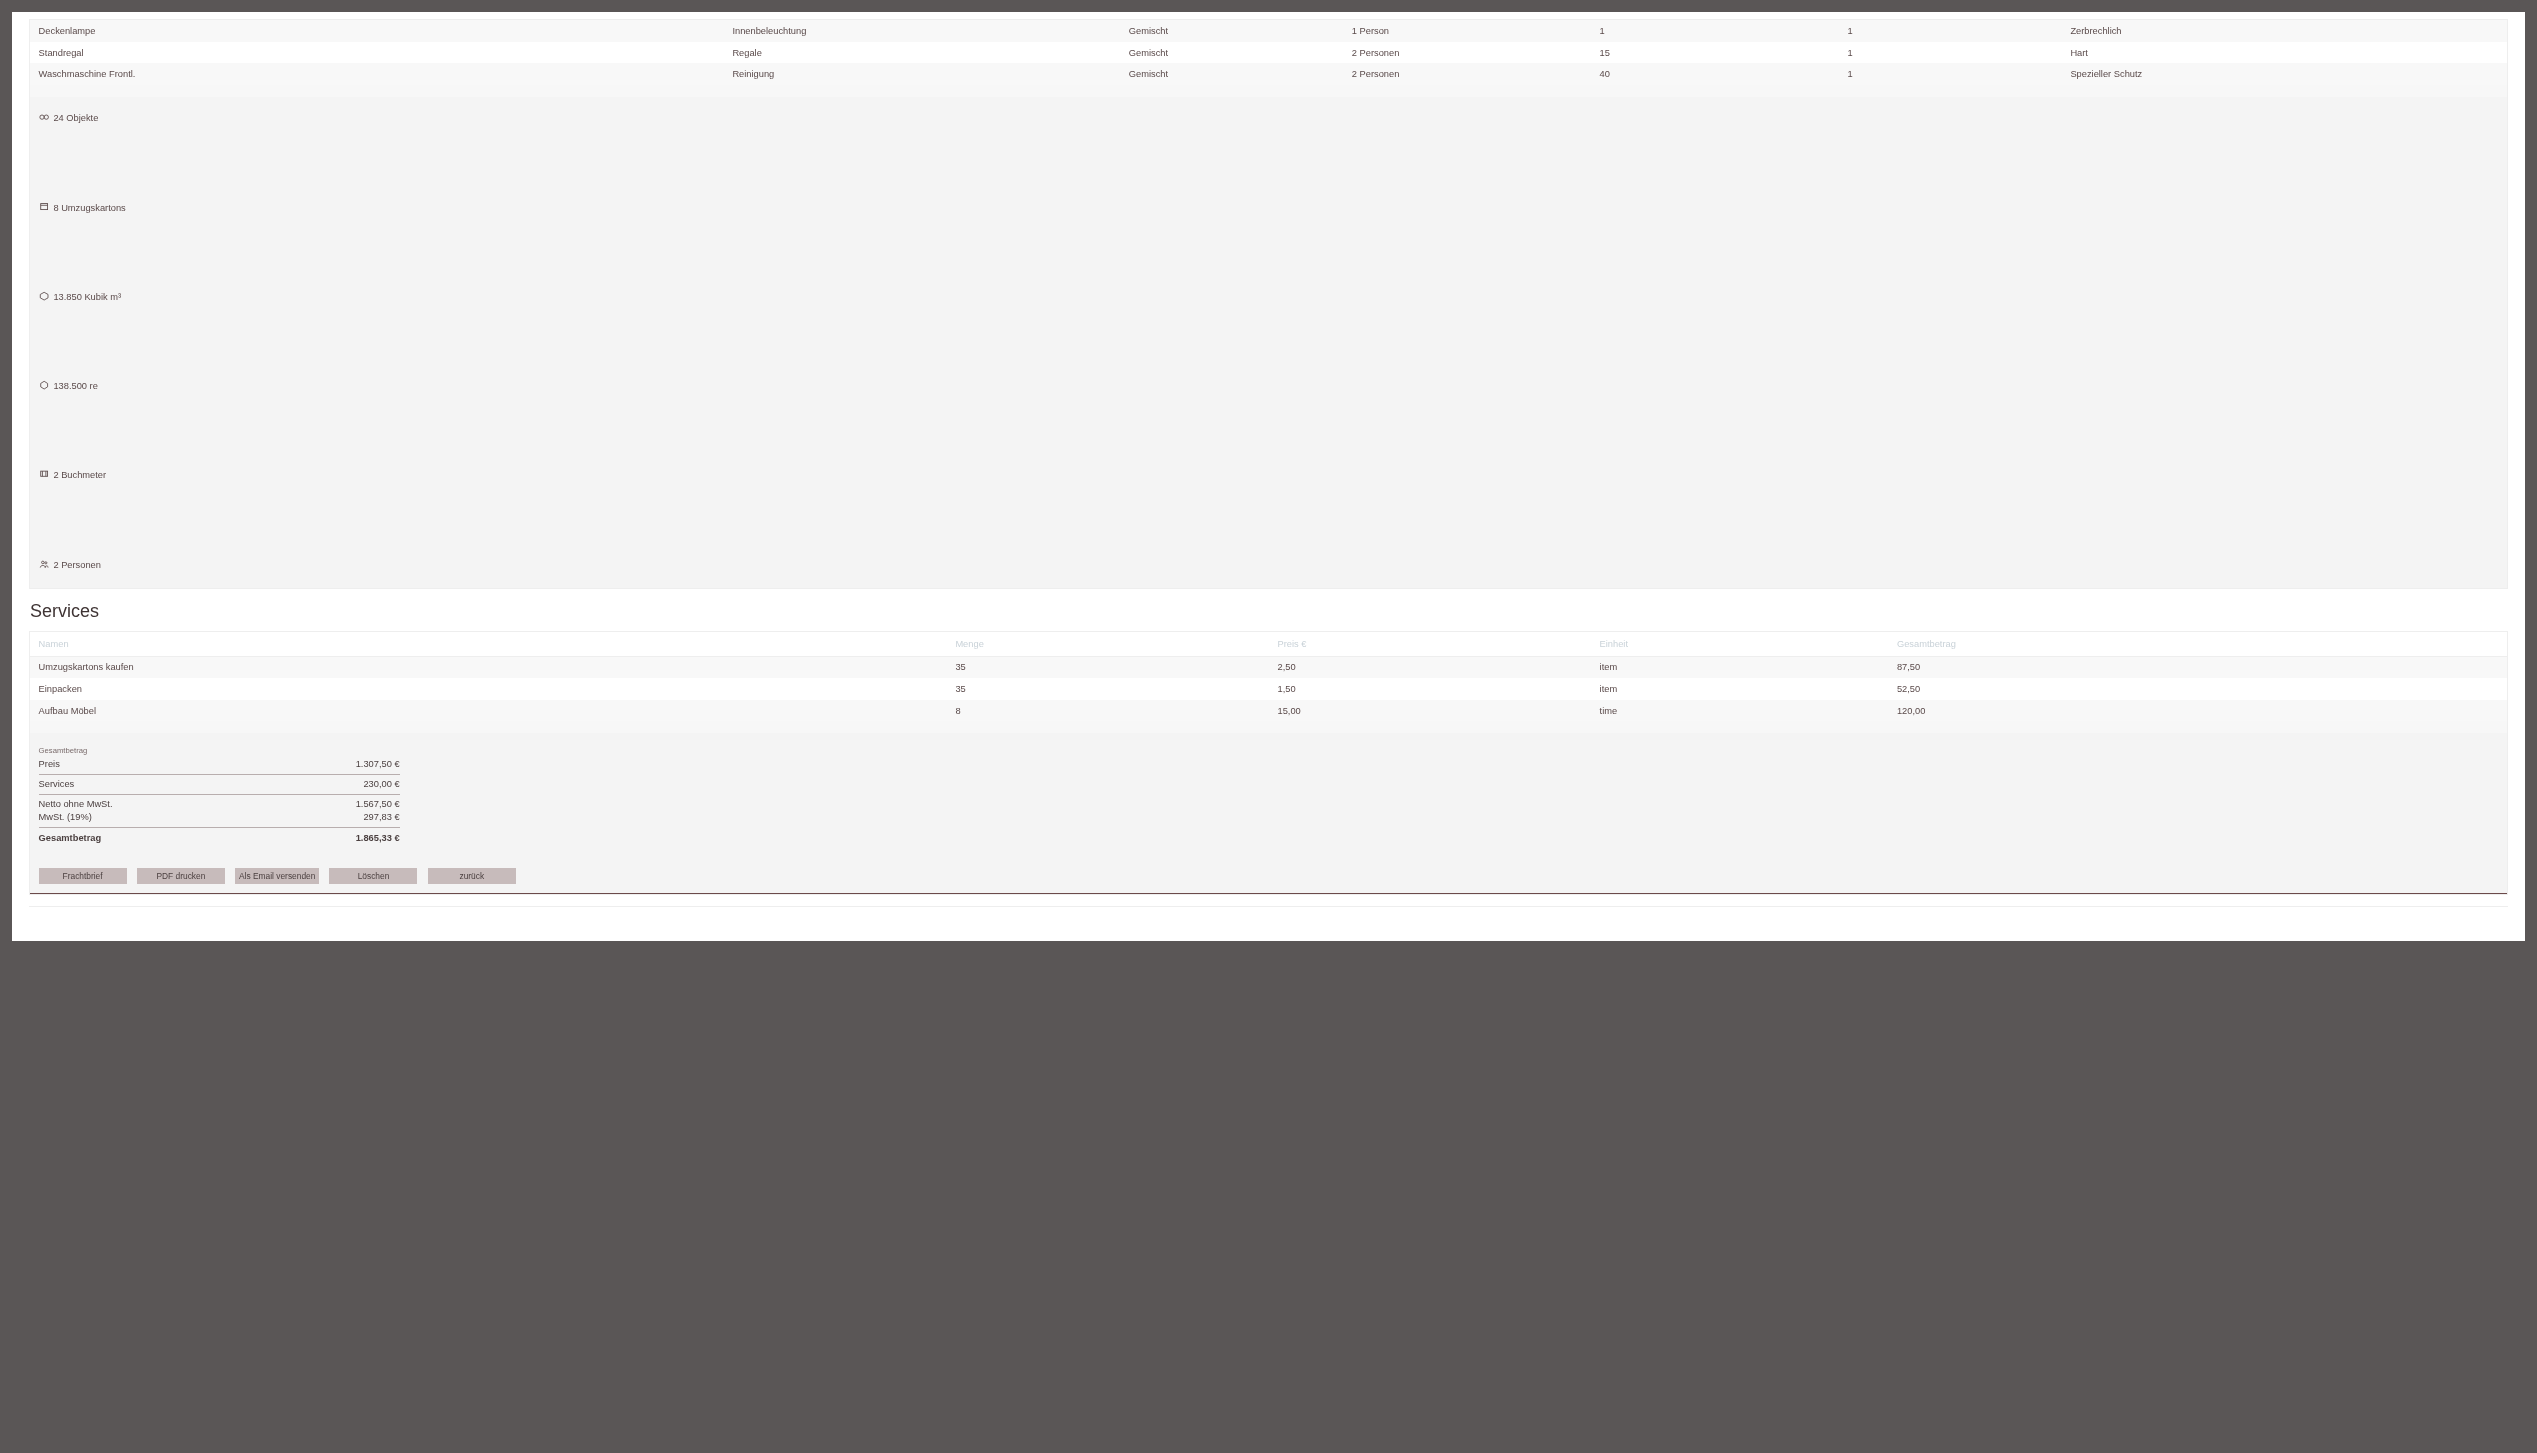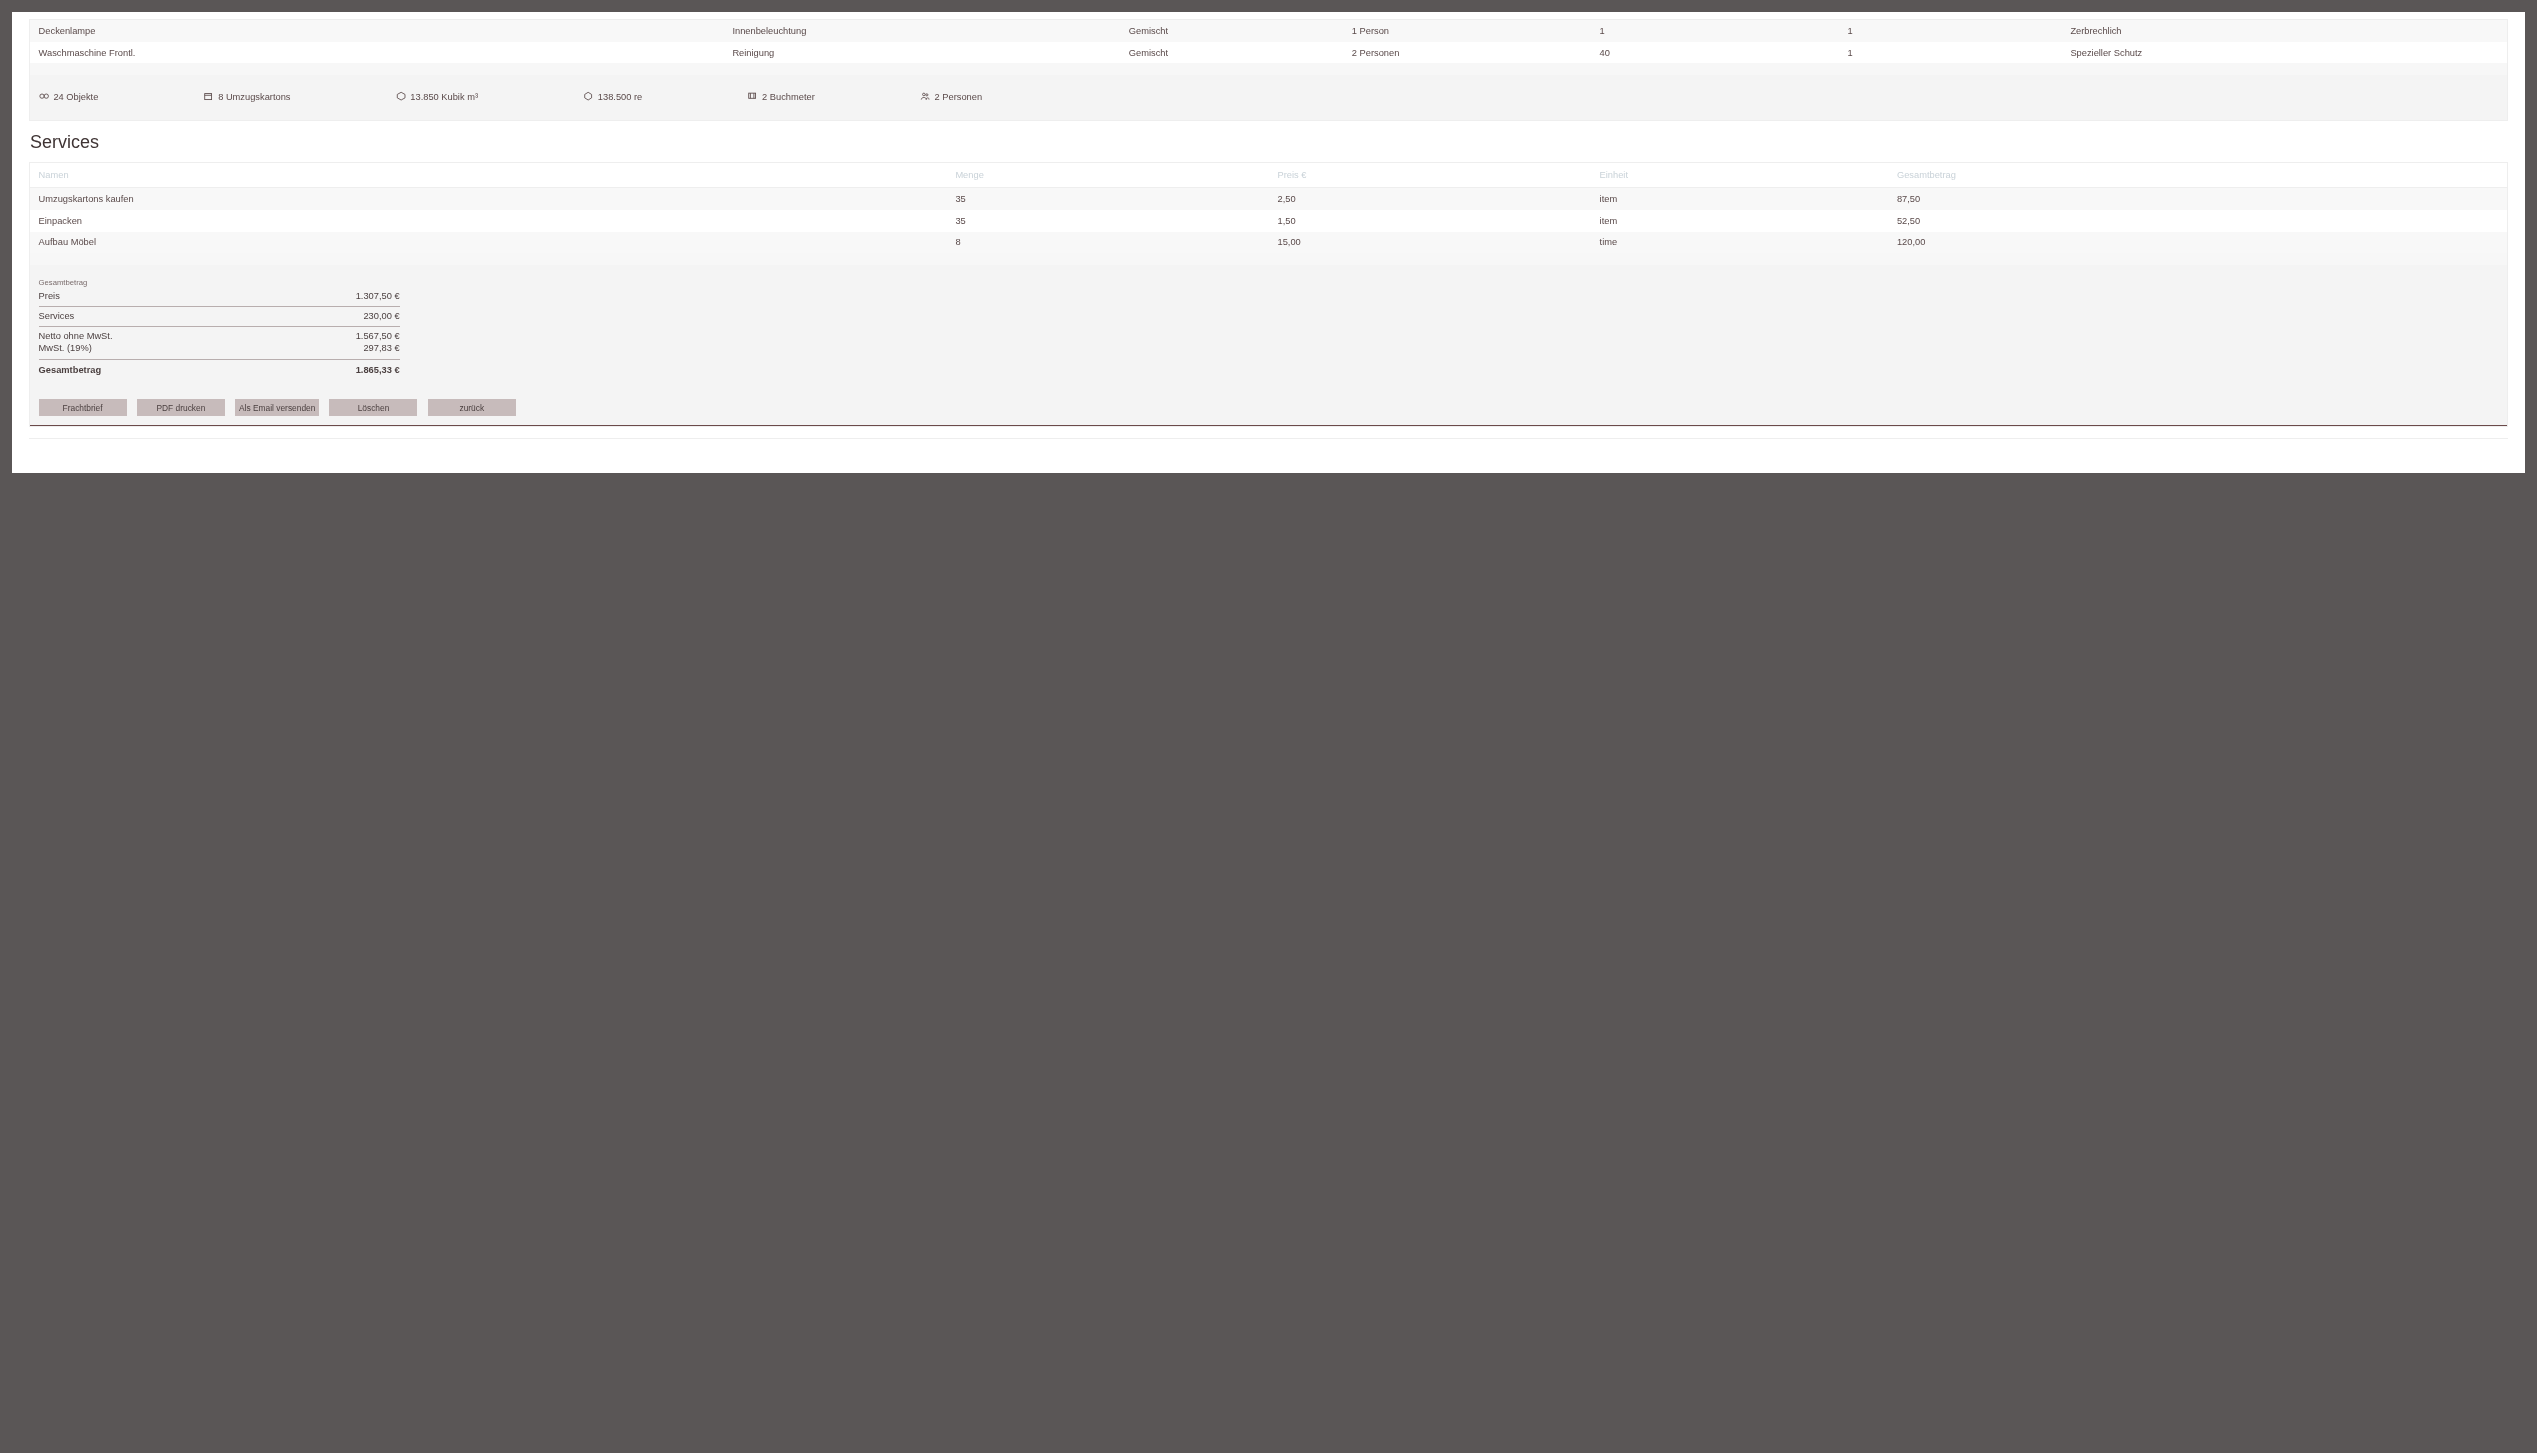--- a/index.html
+++ b/index.html
@@ -28,24 +28,25 @@
   table.items tbody tr:nth-child(odd) { background: #f8f8f8; }
   table.items tbody tr:nth-child(even) { background: #ffffff; }
   table.items td {
     padding: 5.8px 9px;
     font-size: 9.3px;
     color: #5a4a4a;
   }
   .summary-bar {
     display: flex;
     justify-content: flex-start;
-    gap: 105px;
+    gap: 77px;
     padding: 15.5px 9px 17px 9px;
     background: #f4f4f4;
     margin-top: 11.6px;
+    flex-direction: column;
   }
   .summary-item {
     display: flex;
     align-items: center;
     gap: 4.5px;
     color: #5a4a4a;
     font-size: 9.3px;
   }
   .summary-item svg { width: 10.3px; height: 10.3px; flex-shrink: 0; }
   h2.section-title {
@@ -151,20 +152,29 @@
           <tr>
             <td class="c-name">Deckenlampe</td>
             <td class="c-cat">Innenbeleuchtung</td>
             <td class="c-room">Gemischt</td>
             <td class="c-pers">1 Person</td>
             <td class="c-num1">1</td>
             <td class="c-num2">1</td>
             <td class="c-mat">Zerbrechlich</td>
           </tr>
           <tr>
+            <td class="c-name">Standregal</td>
+            <td class="c-cat">Regale</td>
+            <td class="c-room">Gemischt</td>
+            <td class="c-pers">2 Personen</td>
+            <td class="c-num1">15</td>
+            <td class="c-num2">1</td>
+            <td class="c-mat">Hart</td>
+          </tr>
+          <tr>
             <td class="c-name">Waschmaschine Frontl.</td>
             <td class="c-cat">Reinigung</td>
             <td class="c-room">Gemischt</td>
             <td class="c-pers">2 Personen</td>
             <td class="c-num1">40</td>
             <td class="c-num2">1</td>
             <td class="c-mat">Spezieller Schutz</td>
           </tr>
         </tbody>
     </table>

